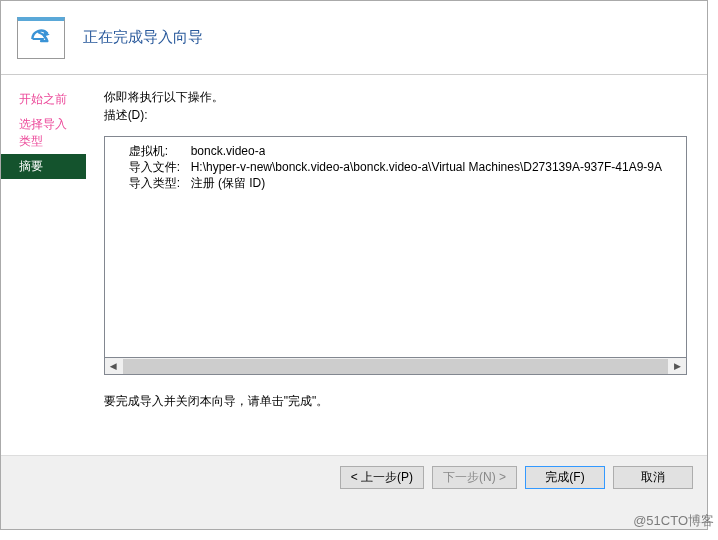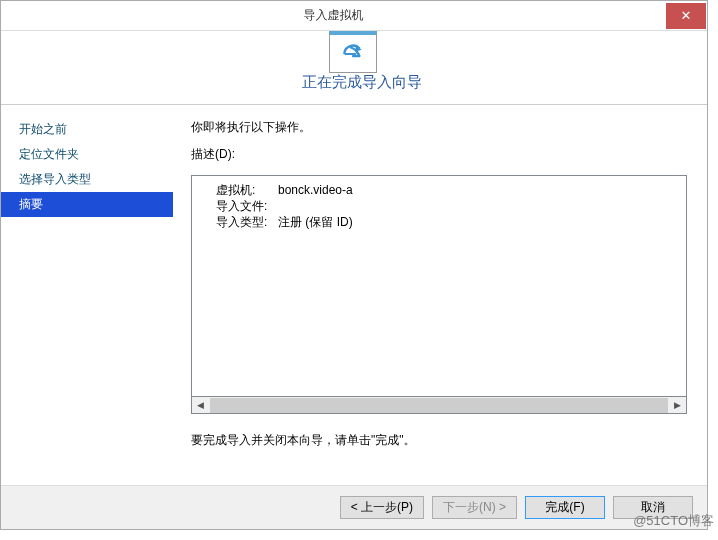--- a/index.html
+++ b/index.html
@@ -41,21 +41,20 @@
     font-size: 13px;
     margin-right: 1px;
   }
   .header {
     height: 74px;
     background: #fff;
     display: flex;
     align-items: center;
     padding-left: 16px;
     border-bottom: 1px solid #ccc;
-    flex-direction: column;
   }
   .header-icon-box {
     width: 48px; height: 42px;
     border: 1px solid #999;
     border-top: 4px solid #5aa8d8;
     background: #fff;
     display: flex;
     align-items: center;
     justify-content: center;
     margin-right: 18px;
@@ -71,35 +70,35 @@
     height: 380px;
     background: #fff;
   }
   .sidebar {
     width: 172px;
     background: #fff;
     padding-top: 12px;
   }
   .sidebar-item {
     padding: 4px 8px 4px 18px;
-    color: #0c4a6e;
+    color: #ec4899;
     cursor: pointer;
     line-height: 17px;
   }
   .sidebar-item.selected {
-    background: #1d4ed8;
+    background: #14532d;
     color: #fff;
   }
   .main {
     flex: 1;
     padding: 14px 20px 10px 18px;
     display: flex;
     flex-direction: column;
   }
-  .intro-line { margin-bottom: 10px; }
+  .intro-line { margin-bottom: 1px; }
   .desc-label { margin-bottom: 12px; }
   .summary-box {
     border: 1px solid #828790;
     background: #fff;
     height: 222px;
     padding: 6px 24px;
     overflow: hidden;
     position: relative;
   }
   .summary-row { display: flex; line-height: 16px; }
@@ -160,55 +159,51 @@
     color: #555;
     opacity: 0.75;
     font-family: sans-serif;
   }
 </style>
 </head>
 <body>
 
 <div class="dialog">
 
-  <div class="titlebar">
-    <div class="titlebar-title">导入虚拟机</div>
-    <div class="close-btn">✕</div>
-  </div>
 
   <div class="header">
     <div class="header-icon-box">
       <svg viewBox="0 0 24 24">
           <path d="M5 12 L14 12 M10 6 Q16 8 18 14 M14 8 L18 14 L12 14" fill="none" stroke="#3a93d6" stroke-width="2" stroke-linecap="round" stroke-linejoin="round"></path>
           <path d="M4 12 A8 8 0 0 1 18 7" fill="none" stroke="#3a93d6" stroke-width="2.2"></path>
           <polygon points="15,4 20,8 14,10" fill="#3a93d6"></polygon>
         </svg>
     </div>
     <div class="header-title">正在完成导入向导</div>
   </div>
 
   <div class="body">
     <div class="sidebar">
       <div class="sidebar-item">开始之前</div>
-      <div class="sidebar-item">定位文件夹</div>
       <div class="sidebar-item">选择导入类型</div>
       <div class="sidebar-item selected">摘要</div>
     </div>
 
     <div class="main">
       <div class="intro-line">你即将执行以下操作。</div>
       <div class="desc-label">描述(D):</div>
 
       <div class="summary-box">
         <div class="summary-row">
           <span class="summary-key">虚拟机:</span>
           <span class="summary-val">bonck.video-a</span>
         </div>
         <div class="summary-row">
           <span class="summary-key">导入文件:</span>
+          <span class="summary-val">H:\hyper-v-new\bonck.video-a\bonck.video-a\Virtual Machines\D273139A-937F-41A9-9A</span>
         </div>
         <div class="summary-row">
           <span class="summary-key">导入类型:</span>
           <span class="summary-val">注册 (保留 ID)</span>
         </div>
       </div>
       <div class="hscroll">
         <div class="arrow">◀</div>
         <div class="thumb"></div>
         <div class="arrow">▶</div>

